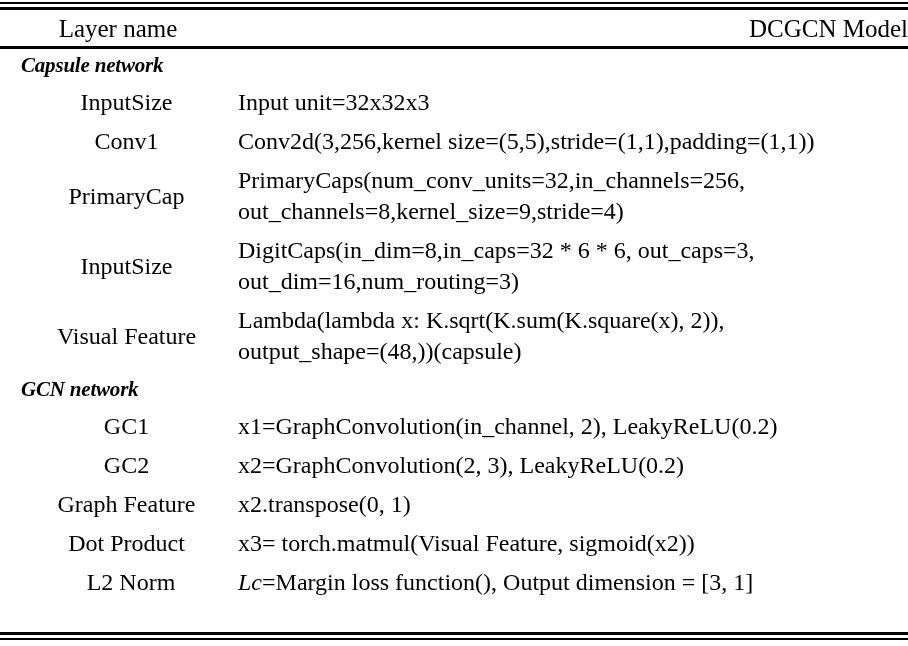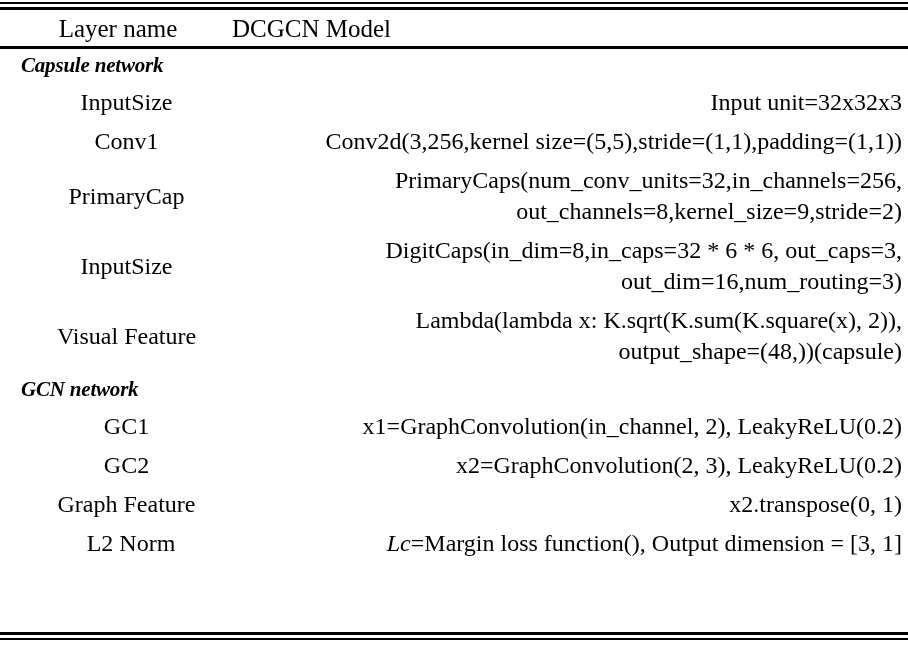--- a/index.html
+++ b/index.html
@@ -54,21 +54,21 @@
     vertical-align: middle;
   }
 
   .hdr-row th {
     height: 37px;
     font-weight: normal;
     font-size: 25px;
     line-height: 30px;
   }
   .hdr-name { text-align: center; padding-left: 4px !important; }
-  .hdr-val  { text-align: left; }
+  .hdr-val  { text-align: right; }
 
   
   .sec-row td {
     height: 36px;
     font-style: italic;
     font-weight: bold;
     font-size: 21px;
     line-height: 28px;
     text-align: left;
     padding-left: 21px !important;
@@ -79,21 +79,21 @@
   .b-row td {
     font-size: 24px;
     line-height: 31px;
   }
   .b-name {
     text-align: center;
     padding-left: 21px !important;
     white-space: nowrap;
   }
   .b-val {
-    text-align: right;
+    text-align: left;
     padding-left: 6px !important;
     padding-right: 6px !important;
     margin-top: 40px;
   }
   .b-val .ln { display: block; }
 
   .h1 td { height: 39px; }
   .h2 td { height: 70px; }
 
   
@@ -141,21 +141,21 @@
         <td class="b-name">Conv1</td>
         <td class="b-val">
           <span class="ln">Conv2d(3,256,kernel size=(5,5),stride=(1,1),padding=(1,1))</span>
         </td>
       </tr>
 
       <tr class="b-row h2">
         <td class="b-name">PrimaryCap</td>
         <td class="b-val">
           <span class="ln">PrimaryCaps(num_conv_units=32,in_channels=256,</span>
-          <span class="ln">out_channels=8,kernel_size=9,stride=2)</span>
+          <span class="ln">out_channels=8,kernel_size=9,stride=4)</span>
         </td>
       </tr>
 
       <tr class="b-row h2">
         <td class="b-name">InputSize</td>
         <td class="b-val">
           <span class="ln">DigitCaps(in_dim=8,in_caps=32 * 6 * 6, out_caps=3,</span>
           <span class="ln">out_dim=16,num_routing=3)</span>
         </td>
       </tr>
@@ -186,20 +186,26 @@
         </td>
       </tr>
 
       <tr class="b-row h1">
         <td class="b-name">Graph Feature</td>
         <td class="b-val">
           <span class="ln">x2.transpose(0, 1)</span>
         </td>
       </tr>
 
+      <tr class="b-row h1">
+        <td class="b-name">Dot Product</td>
+        <td class="b-val">
+          <span class="ln">x3= torch.matmul(Visual Feature, sigmoid(x2))</span>
+        </td>
+      </tr>
 
       <tr class="b-row h1">
         <td class="b-name indent">L2 Norm</td>
         <td class="b-val">
           <span class="ln"><span class="mi">Lc</span><span>=Margin loss function(), Output dimension = [3, 1]</span></span>
         </td>
       </tr>
 
     </tbody>
   </table>

